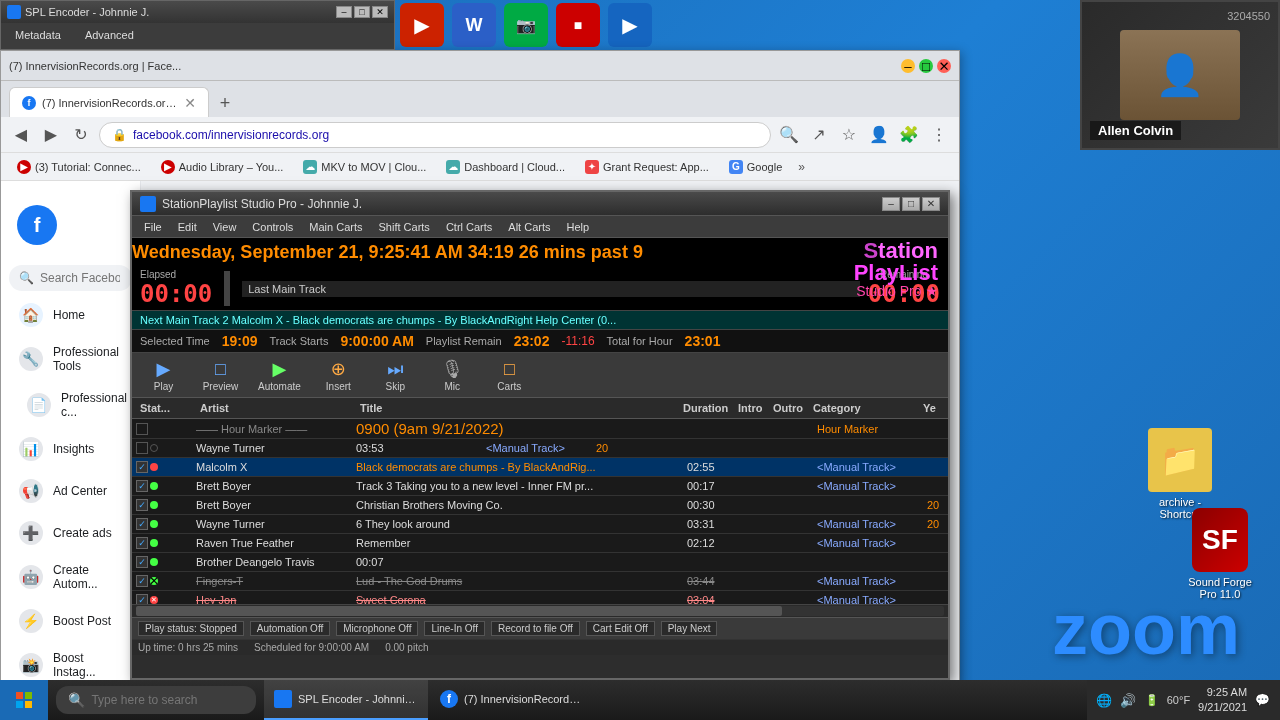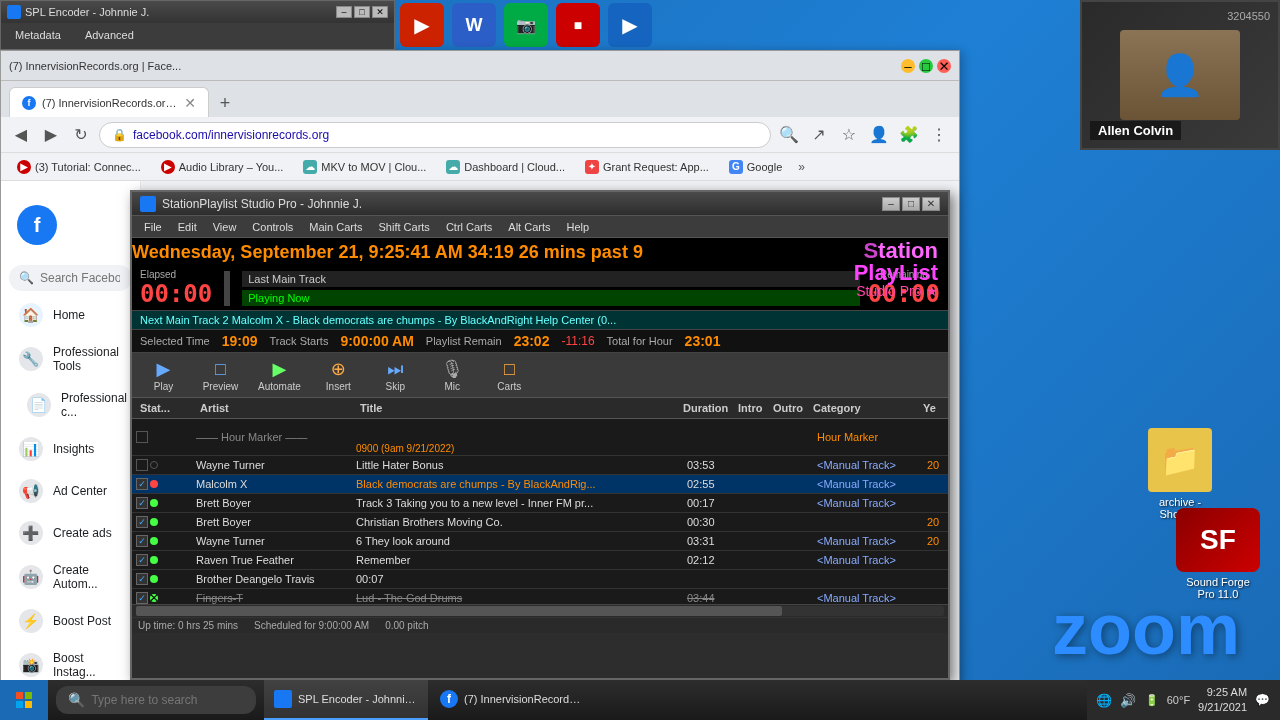--- a/index.html
+++ b/index.html
@@ -83,21 +83,21 @@
 
     
     .spl-encoder { position: absolute; top: 0; left: 0; width: 395px; height: 50px; background: #3c3c3c; border: 1px solid #666; z-index: 60; }
     .spl-enc-title { height: 22px; background: linear-gradient(to bottom, #4a4a4a, #333); display: flex; align-items: center; padding: 0 6px; gap: 4px; }
     .spl-enc-title-text { color: #ddd; font-size: 11px; flex: 1; }
     .spl-enc-tabs { display: flex; align-items: center; padding: 4px 8px; gap: 12px; }
     .spl-enc-tab { color: #ddd; font-size: 11px; cursor: pointer; padding: 2px 6px; }
 
     
     .sf-icon { position: absolute; right: 20px; bottom: 120px; display: flex; flex-direction: column; align-items: center; gap: 4px; cursor: pointer; }
-    .sf-icon-img { width: 84px; height: 64px; background: linear-gradient(135deg, #8B0000, #cc0000); border-radius: 8px; display: flex; align-items: center; justify-content: center; }
+    .sf-icon-img { width: 56px; height: 64px; background: linear-gradient(135deg, #8B0000, #cc0000); border-radius: 8px; display: flex; align-items: center; justify-content: center; }
     .sf-icon-label { color: white; font-size: 11px; text-align: center; text-shadow: 1px 1px 2px rgba(0,0,0,0.8); max-width: 80px; }
 
     
     .archive-icon { position: absolute; right: 70px; bottom: 200px; display: flex; flex-direction: column; align-items: center; gap: 4px; cursor: pointer; }
     .archive-icon-img { width: 64px; height: 64px; background: #e8c44a; border-radius: 4px; display: flex; align-items: center; justify-content: center; font-size: 32px; }
     .archive-icon-label { color: white; font-size: 11px; text-align: center; text-shadow: 1px 1px 2px rgba(0,0,0,0.8); max-width: 80px; }
 
     
     .top-icons { position: absolute; top: 0; left: 400px; right: 200px; height: 50px; display: flex; align-items: center; gap: 8px; background: transparent; }
     .top-icon { width: 44px; height: 44px; border-radius: 6px; display: flex; align-items: center; justify-content: center; cursor: pointer; }
@@ -329,21 +329,20 @@
     </div>
 
     <div style="background:#000;display:flex;align-items:stretch;padding:2px 8px;gap:8px;border-bottom:1px solid #444;">
       <div style="display:flex;flex-direction:column;">
         <span style="color:#aaa;font-size:10px;">Elapsed</span>
         <span style="color:#ff4444;font-size:24px;font-weight:bold;font-family:monospace;">00:00</span>
       </div>
       <div style="width:6px;background:#444;margin:2px 4px;flex-shrink:0;"></div>
       <div style="flex:1;display:flex;flex-direction:column;justify-content:space-around;">
         <div style="color:#ccc;font-size:11px;background:#222;padding:2px 6px;">Last Main Track</div>
-        <div style="color:#00ff00;font-size:11px;background:#004400;padding:2px 6px;">Playing Now</div>
       </div>
       <div style="display:flex;flex-direction:column;">
         <span style="color:#aaa;font-size:10px;text-align:center;">Remaining</span>
         <span style="color:#ff4444;font-size:24px;font-weight:bold;font-family:monospace;">00:00</span>
       </div>
     </div>
 
     <div style="background:#003333;color:#66ffff;font-size:11px;padding:3px 8px;overflow:hidden;white-space:nowrap;text-overflow:ellipsis;border-bottom:1px solid #444;">
       <span>Next Main Track 2  Malcolm X - Black democrats are chumps - By BlackAndRight Help Center (0...</span>
     </div>
@@ -402,35 +401,34 @@
       <div style="width:25px;color:#ccc;font-size:11px;font-weight:bold;padding:2px 4px;">Ye</div>
     </div>
 
     <div style="background:#1a1a1a;overflow-y:auto;height:185px;">
 
       <div style="display:flex;align-items:center;border-bottom:1px solid #333;min-height:19px;">
         <div style="width:60px;padding:1px 4px;display:flex;align-items:center;gap:2px;">
           <div style="width:12px;height:12px;background:transparent;border:1px solid #555;flex-shrink:0;"></div>
         </div>
         <div style="width:160px;font-size:11px;padding:1px 4px;color:#888;overflow:hidden;white-space:nowrap;text-overflow:ellipsis;">—— Hour Marker ——</div>
-        <div style="flex:1;font-size:10px;padding:1px 4px;color:#ff8c00;overflow:hidden;white-space:nowrap;text-overflow:ellipsis;margin-top:23px;">0900 (9am 9/21/2022)</div>
+        <div style="flex:1;font-size:15px;padding:1px 4px;color:#ff8c00;overflow:hidden;white-space:nowrap;text-overflow:ellipsis;">0900 (9am 9/21/2022)</div>
         <div style="width:55px;font-size:11px;padding:1px 4px;color:#ddd;"></div>
         <div style="width:35px;font-size:11px;padding:1px 4px;color:#ddd;"></div>
         <div style="width:40px;font-size:11px;padding:1px 4px;color:#ddd;"></div>
         <div style="width:110px;font-size:11px;padding:1px 4px;color:#ff8c00;overflow:hidden;">Hour Marker</div>
         <div style="width:25px;font-size:11px;padding:1px 4px;color:#ddd;"></div>
       </div>
 
       <div style="display:flex;align-items:center;border-bottom:1px solid #333;min-height:19px;">
         <div style="width:60px;padding:1px 4px;display:flex;align-items:center;gap:2px;">
           <div style="width:12px;height:12px;background:transparent;border:1px solid #555;flex-shrink:0;"></div>
           <div style="width:8px;height:8px;border-radius:50%;background:transparent;border:1px solid #555;"></div>
         </div>
         <div style="width:160px;font-size:11px;padding:1px 4px;color:#ddd;overflow:hidden;white-space:nowrap;text-overflow:ellipsis;">Wayne Turner</div>
-        <div style="flex:1;font-size:11px;padding:1px 4px;color:#ddd;overflow:hidden;white-space:nowrap;text-overflow:ellipsis;">Little Hater Bonus</div>
         <div style="width:55px;font-size:11px;padding:1px 4px;color:#ddd;">03:53</div>
         <div style="width:35px;font-size:11px;padding:1px 4px;"></div>
         <div style="width:40px;font-size:11px;padding:1px 4px;"></div>
         <div style="width:110px;font-size:11px;padding:1px 4px;color:#88aaff;overflow:hidden;">&lt;Manual Track&gt;</div>
         <div style="width:25px;font-size:11px;padding:1px 4px;color:#ff8c00;">20</div>
       </div>
 
       <div style="display:flex;align-items:center;border-bottom:1px solid #333;min-height:19px;background:#003366;">
         <div style="width:60px;padding:1px 4px;display:flex;align-items:center;gap:2px;">
           <div style="width:12px;height:12px;background:#333;border:1px solid #666;flex-shrink:0;display:flex;align-items:center;justify-content:center;font-size:9px;color:#4af;">✓</div>
@@ -543,20 +541,29 @@
       </div>
 
     </div>
 
     <div style="display:flex;align-items:center;background:#2a2a2a;padding:1px 4px;border-top:1px solid #444;">
       <div style="flex:1;height:10px;background:#333;border-radius:2px;">
         <div style="width:80%;height:100%;background:#555;border-radius:2px;"></div>
       </div>
     </div>
 
+    <div style="background:#3a3a3a;padding:3px 6px;display:flex;gap:6px;border-top:1px solid #555;flex-wrap:nowrap;">
+      <span style="color:#ccc;font-size:10px;background:#2a2a2a;padding:1px 6px;border:1px solid #555;cursor:pointer;">Play status: Stopped</span>
+      <span style="color:#ccc;font-size:10px;background:#2a2a2a;padding:1px 6px;border:1px solid #555;cursor:pointer;">Automation Off</span>
+      <span style="color:#ccc;font-size:10px;background:#2a2a2a;padding:1px 6px;border:1px solid #555;cursor:pointer;">Microphone Off</span>
+      <span style="color:#ccc;font-size:10px;background:#2a2a2a;padding:1px 6px;border:1px solid #555;cursor:pointer;">Line-In Off</span>
+      <span style="color:#ccc;font-size:10px;background:#2a2a2a;padding:1px 6px;border:1px solid #555;cursor:pointer;">Record to file Off</span>
+      <span style="color:#ccc;font-size:10px;background:#2a2a2a;padding:1px 6px;border:1px solid #555;cursor:pointer;">Cart Edit Off</span>
+      <span style="color:#ccc;font-size:10px;background:#2a2a2a;padding:1px 6px;border:1px solid #555;cursor:pointer;">Play Next</span>
+    </div>
 
     <div style="background:#2a2a2a;padding:2px 6px;display:flex;gap:16px;border-top:1px solid #333;">
       <span style="color:#aaa;font-size:10px;">Up time: 0 hrs 25 mins</span>
       <span style="color:#aaa;font-size:10px;">Scheduled for 9:00:00 AM</span>
       <span style="color:#aaa;font-size:10px;">0.00 pitch</span>
     </div>
   </div>
 
   <div class="taskbar">
     <div class="taskbar-start">

